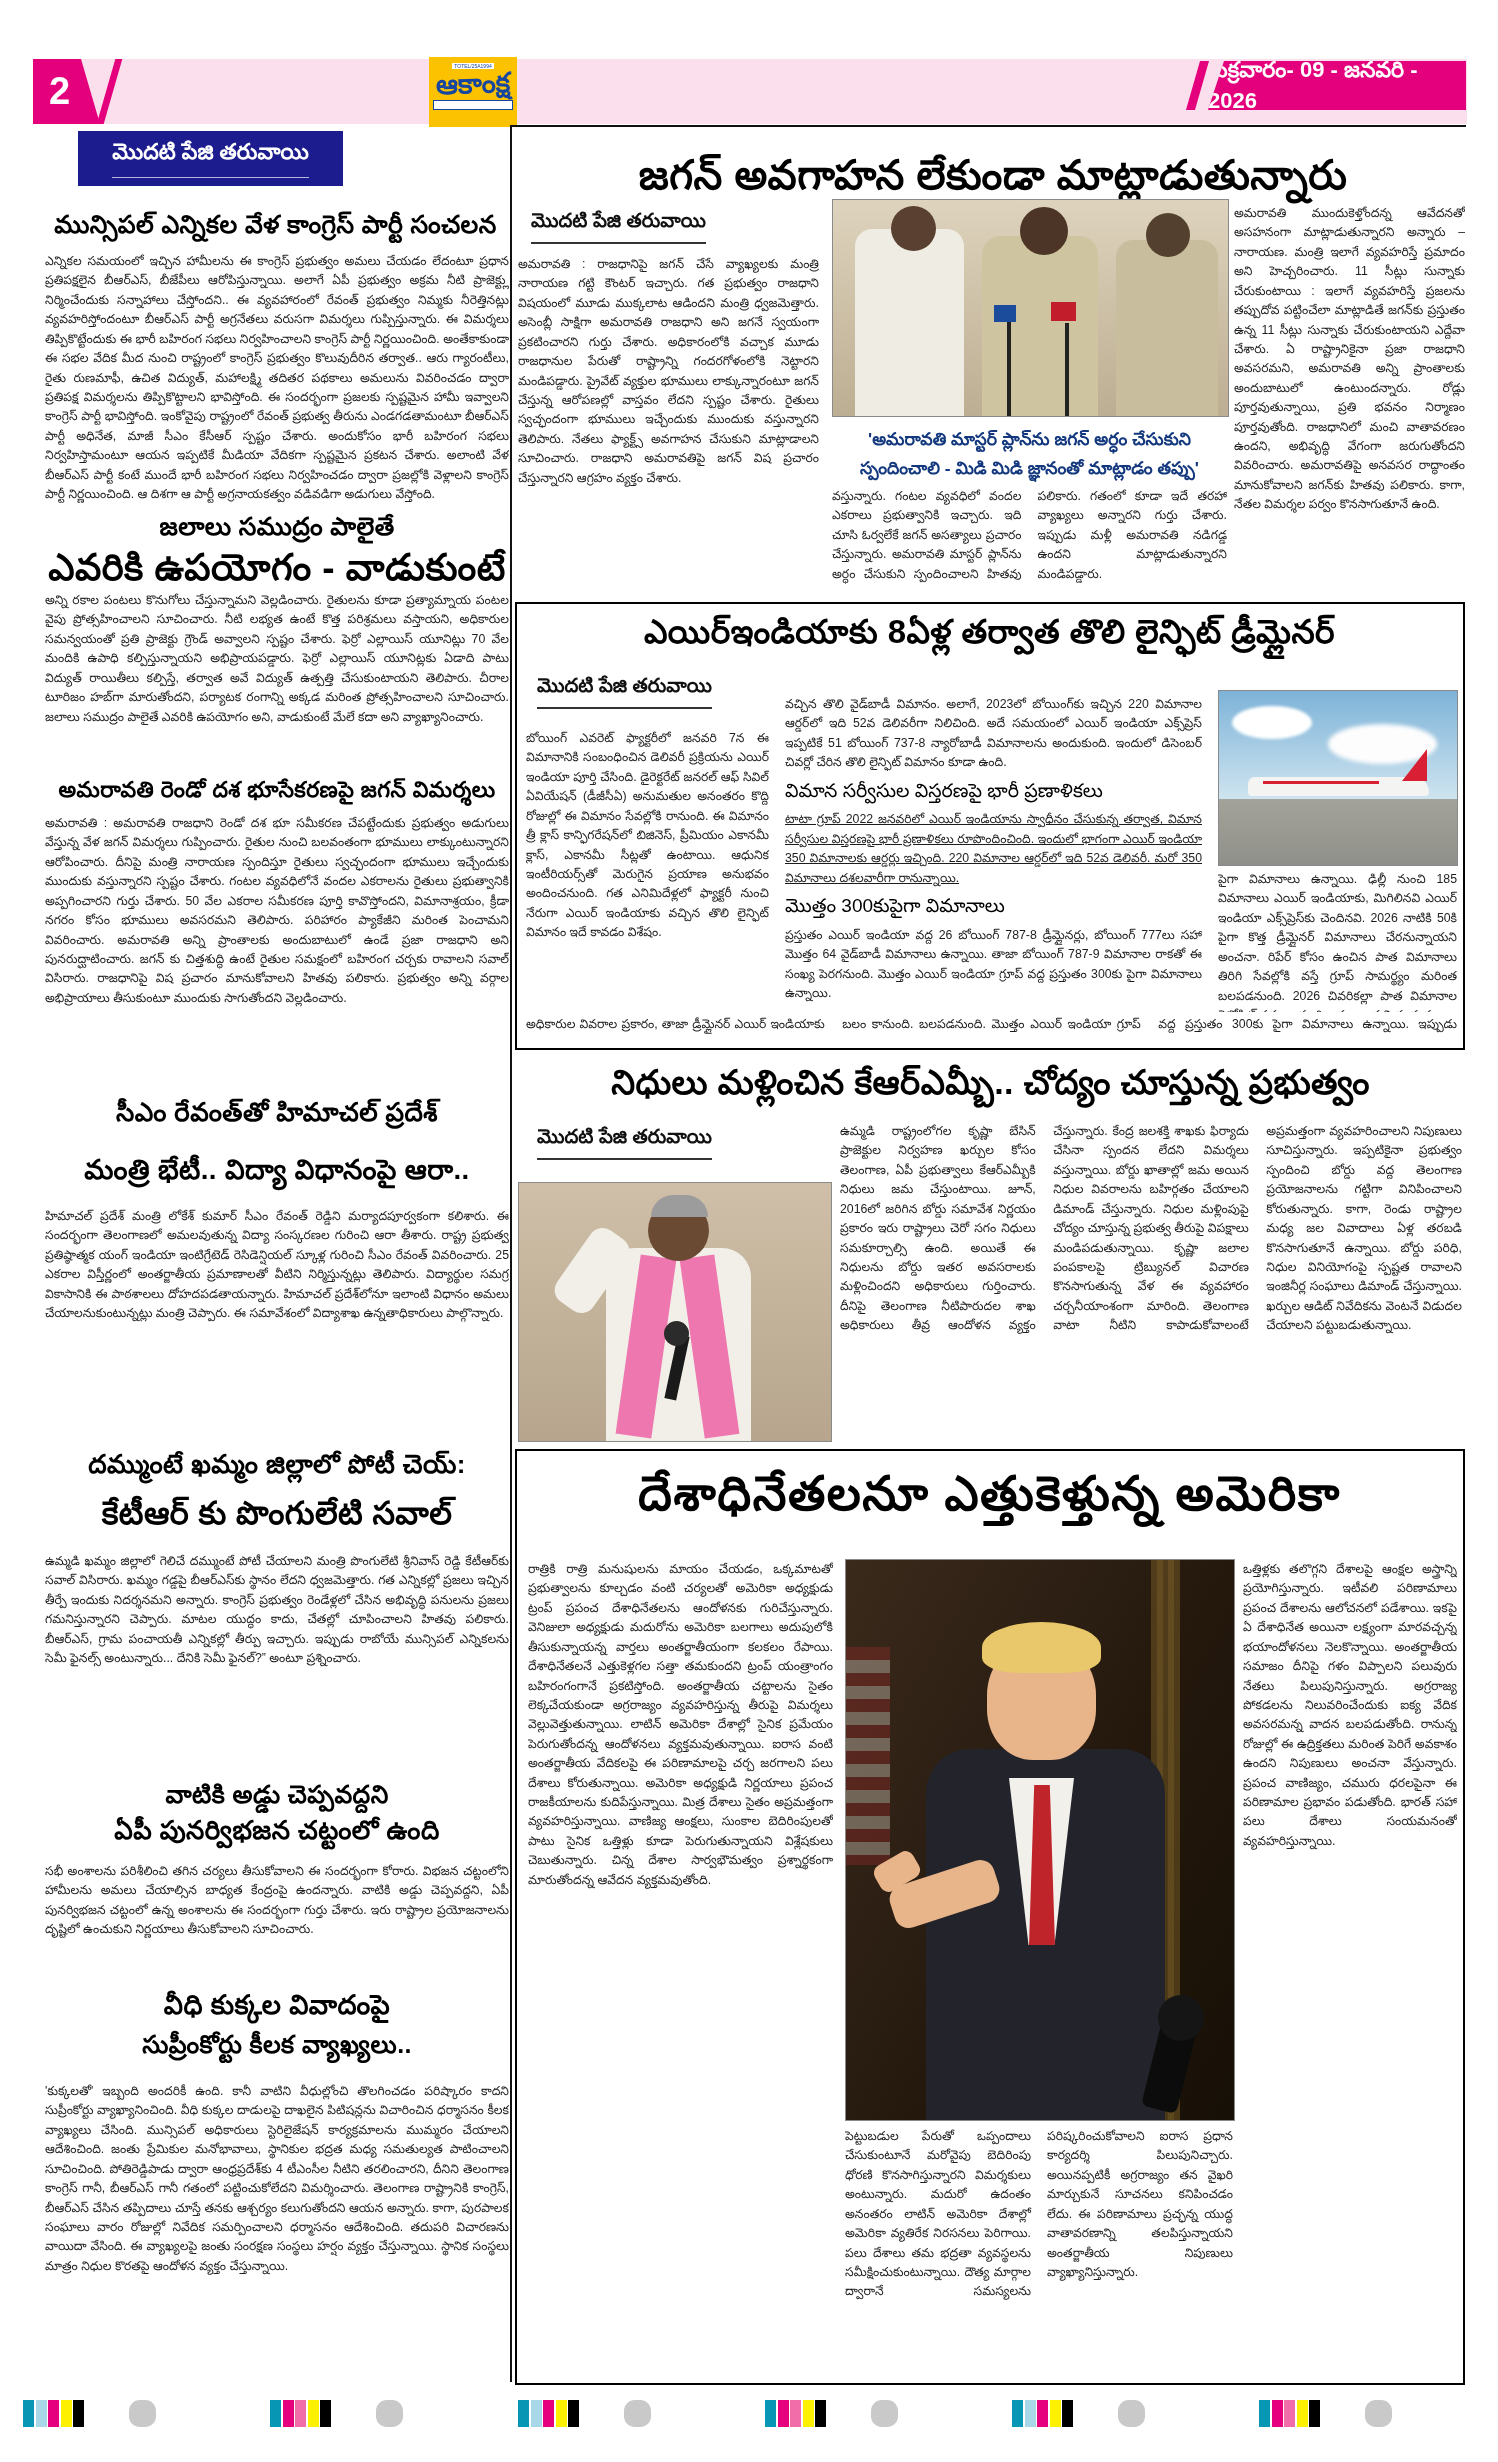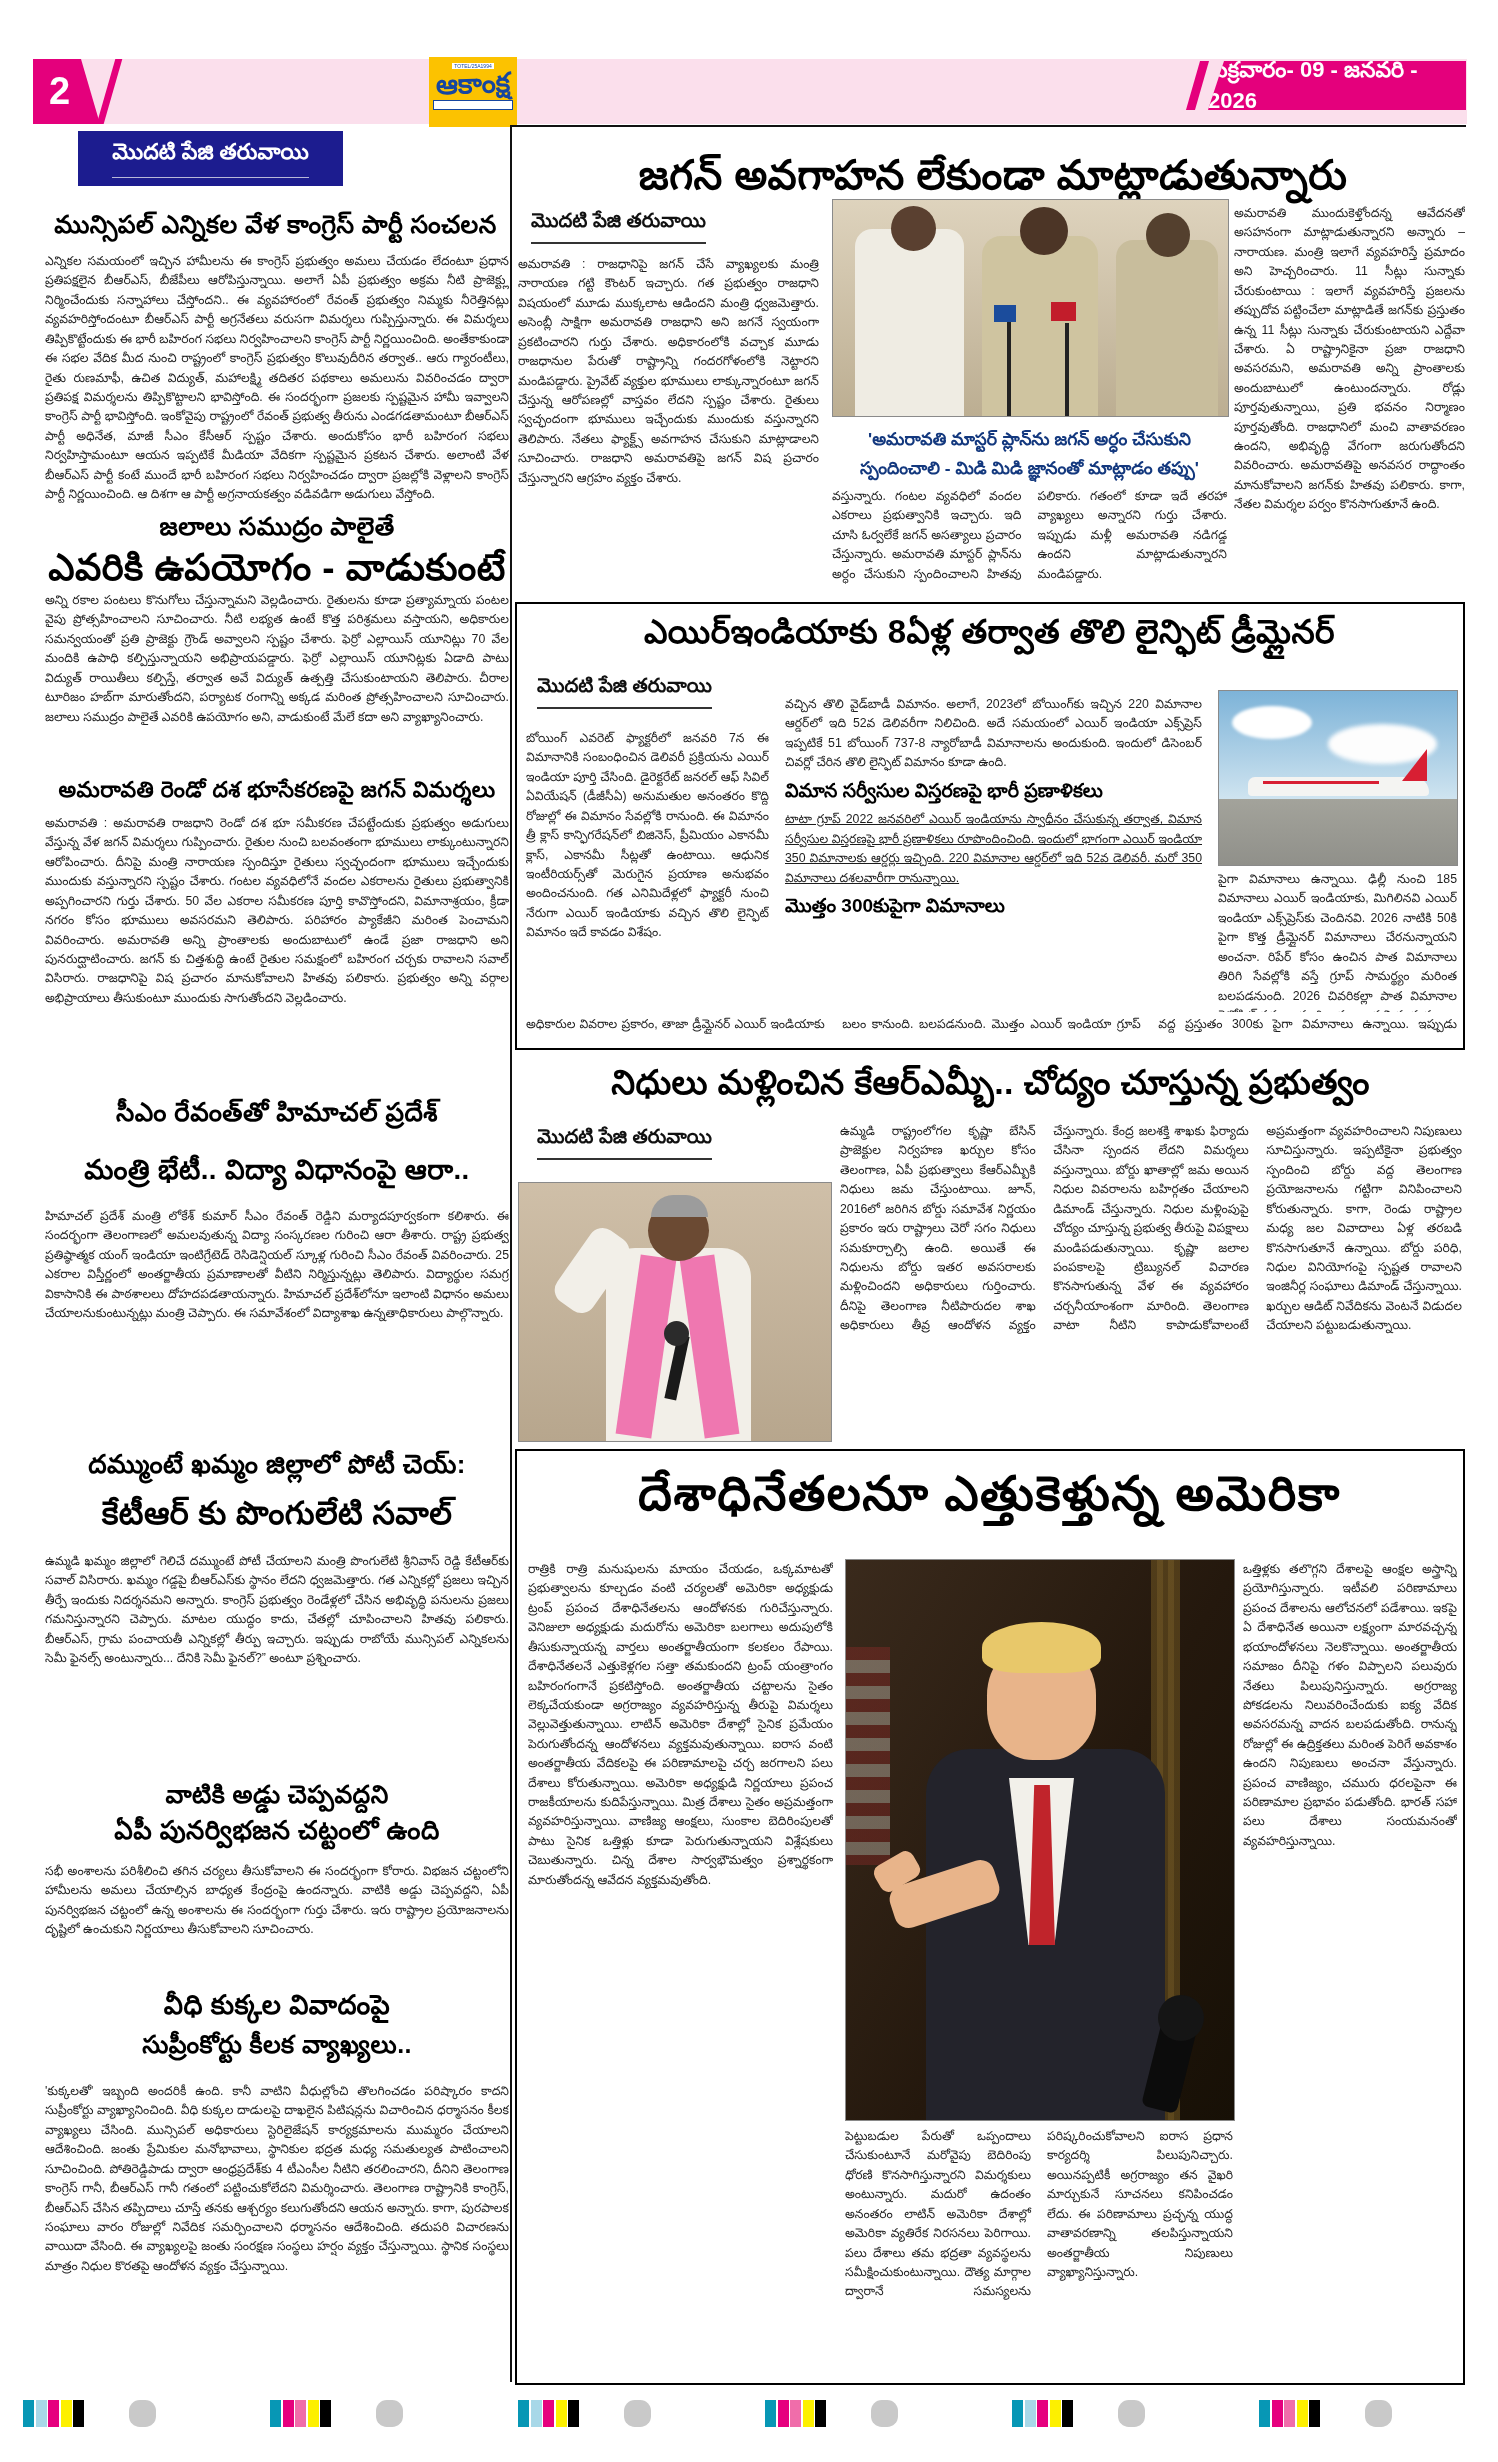--- a/index.html
+++ b/index.html
@@ -10,21 +10,21 @@
   .abs{position:absolute;}
   .bodytxt{font-size:12.3px;line-height:1.58;text-align:justify;color:#1d1d1d;overflow:hidden;}
   .hl{font-weight:900;color:#000;text-align:center;line-height:1.15;letter-spacing:0.4px;overflow:hidden;}
   .cont-label{font-weight:bold;font-size:19.6px;color:#111;border-bottom:2.2px solid #333;padding-bottom:5.8px;display:inline-block;}
   .navy-box{background:#1c1c8f;color:#fff;display:flex;align-items:center;justify-content:center;}
   .navy-box span{font-size:22px;font-weight:bold;border-bottom:0.7px solid #b8b8d8;padding-bottom:7.3px;}
   .caption{color:#13387e;font-weight:bold;font-size:17.4px;text-align:center;line-height:1.5;}
   .photo{position:absolute;overflow:hidden;border:0.7px solid #8a8a8a;}
   .rule{position:absolute;background:#111;}
   .box-border{position:absolute;border:2.9px solid #000;}
-  .subhead-inline{font-weight:700;font-size:19px;color:#000;margin:7.3px 0 4.4px 0;}
+  .subhead-inline{font-weight:400;font-size:19px;color:#000;margin:7.3px 0 4.4px 0;}
   .cb-group{position:absolute;top:0;display:flex;gap:1.5px;height:27px;}
   .cb-bar{width:11px;height:27px;}
   .cb-blob{position:absolute;top:0;width:27px;height:27px;border-radius:40%;}
 </style>
 </head>
 <body>
 
 <div class="abs" style="left:33px;top:59px;width:1434px;height:65px;background:#fbdfec;"></div>
 
 <div class="abs" style="left:33px;top:59px;width:80px;height:65px;background:#e4007c;clip-path:polygon(0 0,48px 0,67px 65px,0 65px);display:flex;align-items:center;">
@@ -106,20 +106,21 @@
   <span class="cont-label">మొదటి పేజి తరువాయి</span>
 </div>
 
 <div class="abs bodytxt" style="left:526px;top:729px;width:243px;height:308px;">బోయింగ్ ఎవరెట్ ఫ్యాక్టరీలో జనవరి 7న ఈ విమానానికి సంబంధించిన డెలివరీ ప్రక్రియను ఎయిర్ ఇండియా పూర్తి చేసింది. డైరెక్టరేట్ జనరల్ ఆఫ్ సివిల్ ఏవియేషన్ (డీజీసీఏ) అనుమతుల అనంతరం కొద్ది రోజుల్లో ఈ విమానం సేవల్లోకి రానుంది. ఈ విమానం త్రీ క్లాస్ కాన్ఫిగరేషన్‌లో బిజినెస్, ప్రీమియం ఎకానమీ క్లాస్, ఎకానమీ సీట్లతో ఉంటాయి. ఆధునిక ఇంటీరియర్స్‌తో మెరుగైన ప్రయాణ అనుభవం అందించనుంది. గత ఎనిమిదేళ్లలో ఫ్యాక్టరీ నుంచి నేరుగా ఎయిర్ ఇండియాకు వచ్చిన తొలి లైన్ఫిట్ విమానం ఇదే కావడం విశేషం.</div>
 
 <div class="abs" style="left:785px;top:695px;width:417px;height:342px;overflow:hidden;">
   <div class="bodytxt" style="height:auto;">వచ్చిన తొలి వైడ్‌బాడీ విమానం. అలాగే, 2023లో బోయింగ్‌కు ఇచ్చిన 220 విమానాల ఆర్డర్‌లో ఇది 52వ డెలివరీగా నిలిచింది. అదే సమయంలో ఎయిర్ ఇండియా ఎక్స్‌ప్రెస్ ఇప్పటికే 51 బోయింగ్ 737-8 న్యారోబాడీ విమానాలను అందుకుంది. ఇందులో డిసెంబర్ చివర్లో చేరిన తొలి లైన్ఫిట్ విమానం కూడా ఉంది.</div>
   <div class="subhead-inline">విమాన సర్వీసుల విస్తరణపై భారీ ప్రణాళికలు</div>
   <div class="bodytxt" style="height:auto;text-decoration:underline;">టాటా గ్రూప్ 2022 జనవరిలో ఎయిర్ ఇండియాను స్వాధీనం చేసుకున్న తర్వాత, విమాన సర్వీసుల విస్తరణపై భారీ ప్రణాళికలు రూపొందించింది. ఇందులో భాగంగా ఎయిర్ ఇండియా 350 విమానాలకు ఆర్డర్లు ఇచ్చింది. 220 విమానాల ఆర్డర్‌లో ఇది 52వ డెలివరీ. మరో 350 విమానాలు దశలవారీగా రానున్నాయి.</div>
   <div class="subhead-inline">మొత్తం 300కుపైగా విమానాలు</div>
+  <div class="bodytxt" style="height:auto;">ప్రస్తుతం ఎయిర్ ఇండియా వద్ద 26 బోయింగ్ 787-8 డ్రీమ్లైనర్లు, బోయింగ్ 777లు సహా మొత్తం 64 వైడ్‌బాడీ విమానాలు ఉన్నాయి. తాజా బోయింగ్ 787-9 విమానాల రాకతో ఈ సంఖ్య పెరగనుంది. మొత్తం ఎయిర్ ఇండియా గ్రూప్ వద్ద ప్రస్తుతం 300కు పైగా విమానాలు ఉన్నాయి.</div>
 </div>
 
 <div class="photo" style="left:1218px;top:690px;width:238px;height:174px;background:linear-gradient(#7db3d8 0%,#cfe4f0 62%,#a3a39b 62%,#90908a 100%);">
   <div style="position:absolute;left:13px;top:14.5px;width:80px;height:33px;background:#fff;border-radius:50%;filter:blur(1.5px);"></div>
   <div style="position:absolute;left:109px;top:33px;width:109px;height:40px;background:#fdfdfd;border-radius:50%;filter:blur(2.2px);"></div>
   <div style="position:absolute;left:29px;top:86px;width:181px;height:19px;background:#f4f4f2;border-radius:10px 22px 5.8px 5.8px;"></div>
   <div style="position:absolute;left:183px;top:58px;width:25px;height:32px;background:#d81f33;clip-path:polygon(100% 0,100% 100%,0 100%);"></div>
   <div style="position:absolute;left:44px;top:90px;width:116px;height:2.9px;background:#d81f33;"></div>
 </div>
 <div class="abs bodytxt" style="left:1218px;top:870px;width:239px;height:142px;">పైగా విమానాలు ఉన్నాయి. ఢిల్లీ నుంచి 185 విమానాలు ఎయిర్ ఇండియాకు, మిగిలినవి ఎయిర్ ఇండియా ఎక్స్‌ప్రెస్‌కు చెందినవి. 2026 నాటికి 50కి పైగా కొత్త డ్రీమ్లైనర్ విమానాలు చేరనున్నాయని అంచనా. రిపేర్ కోసం ఉంచిన పాత విమానాలు తిరిగి సేవల్లోకి వస్తే గ్రూప్ సామర్థ్యం మరింత బలపడనుంది. 2026 చివరికల్లా పాత విమానాల రెట్రోఫిట్ పనులు పూర్తి కానున్నాయని సంస్థ వర్గాలు తెలిపాయి. ఈ ఏడాది కొత్త అంతర్జాతీయ రూట్లలో సర్వీసులు ప్రారంభం కానున్నాయి.</div>

